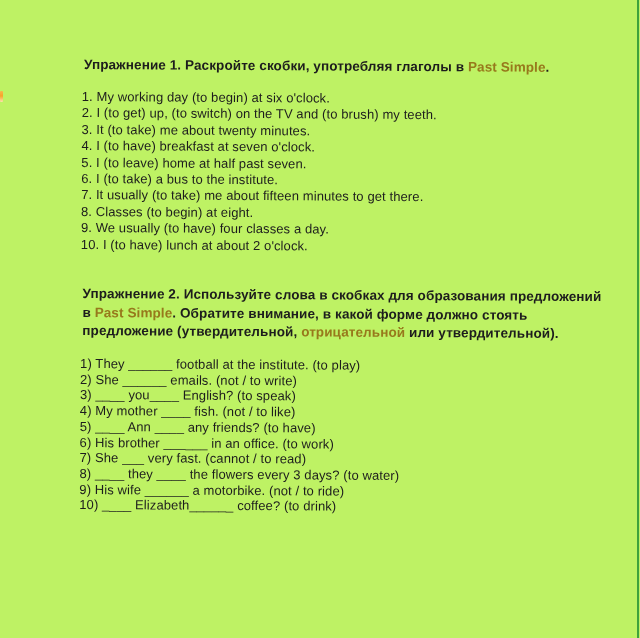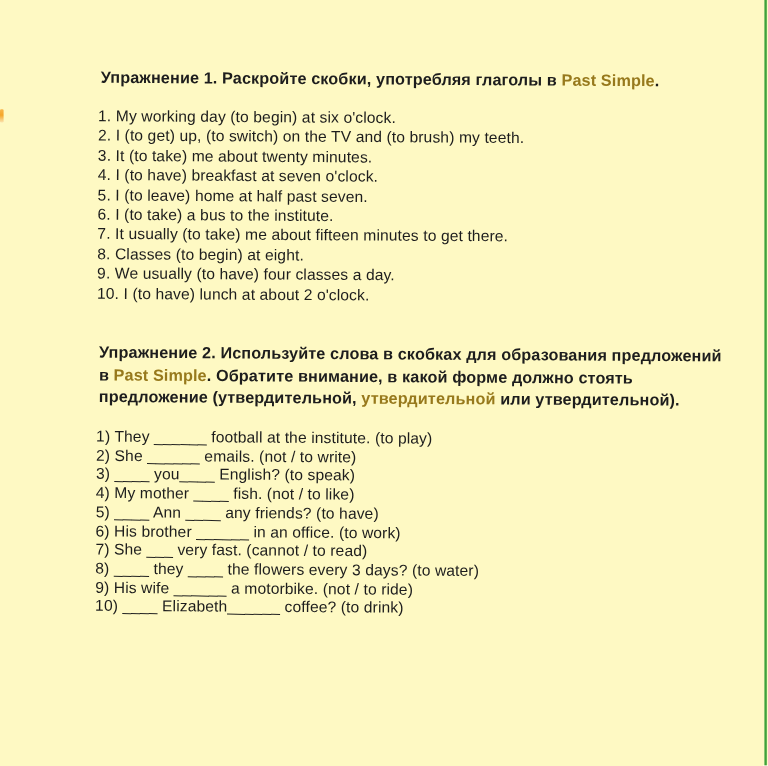--- a/index.html
+++ b/index.html
@@ -8,21 +8,21 @@
     width: 640px;
     height: 638px;
     background: #ffffff;
     overflow: hidden;
     font-family: "Liberation Sans", sans-serif;
   }
   .page {
     position: relative;
     width: 640px;
     height: 638px;
-    background: #fef9c3;
+    background: #bef264;
   }
   
   .content {
     position: absolute;
     inset: 0;
     transform: rotate(0.35deg);
     transform-origin: 84px 57px;
     color: var(--text, #1d1d1d);
   }
   .ex-title {
@@ -84,21 +84,21 @@
         <div class="list-line">5. I (to leave) home at half past seven.</div>
         <div class="list-line">6. I (to take) a bus to the institute.</div>
         <div class="list-line">7. It usually (to take) me about fifteen minutes to get there.</div>
         <div class="list-line">8. Classes (to begin) at eight.</div>
         <div class="list-line">9. We usually (to have) four classes a day.</div>
         <div class="list-line">10. I (to have) lunch at about 2 o'clock.</div>
       </div>
     <h2 class="ex-title" id="ex2-title">
         <div class="title-line"><span>Упражнение 2. Используйте слова в скобках для образования предложений</span></div>
         <div class="title-line"><span>в </span><span class="accent">Past Simple</span><span>. Обратите внимание, в какой форме должно стоять</span></div>
-        <div class="title-line"><span>предложение (утвердительной, </span><span class="accent">утвердительной</span><span> или утвердительной).</span></div>
+        <div class="title-line"><span>предложение (утвердительной, </span><span class="accent">отрицательной</span><span> или утвердительной).</span></div>
       </h2>
     <div class="ex-list" id="ex2-list">
         <div class="list-line">1) They ______ football at the institute. (to play)</div>
         <div class="list-line">2) She ______ emails. (not / to write)</div>
         <div class="list-line">3) ____ you____ English? (to speak)</div>
         <div class="list-line">4) My mother ____ fish. (not / to like)</div>
         <div class="list-line">5) ____ Ann ____ any friends? (to have)</div>
         <div class="list-line">6) His brother ______ in an office. (to work)</div>
         <div class="list-line">7) She ___ very fast. (cannot / to read)</div>
         <div class="list-line">8) ____ they ____ the flowers every 3 days? (to water)</div>

